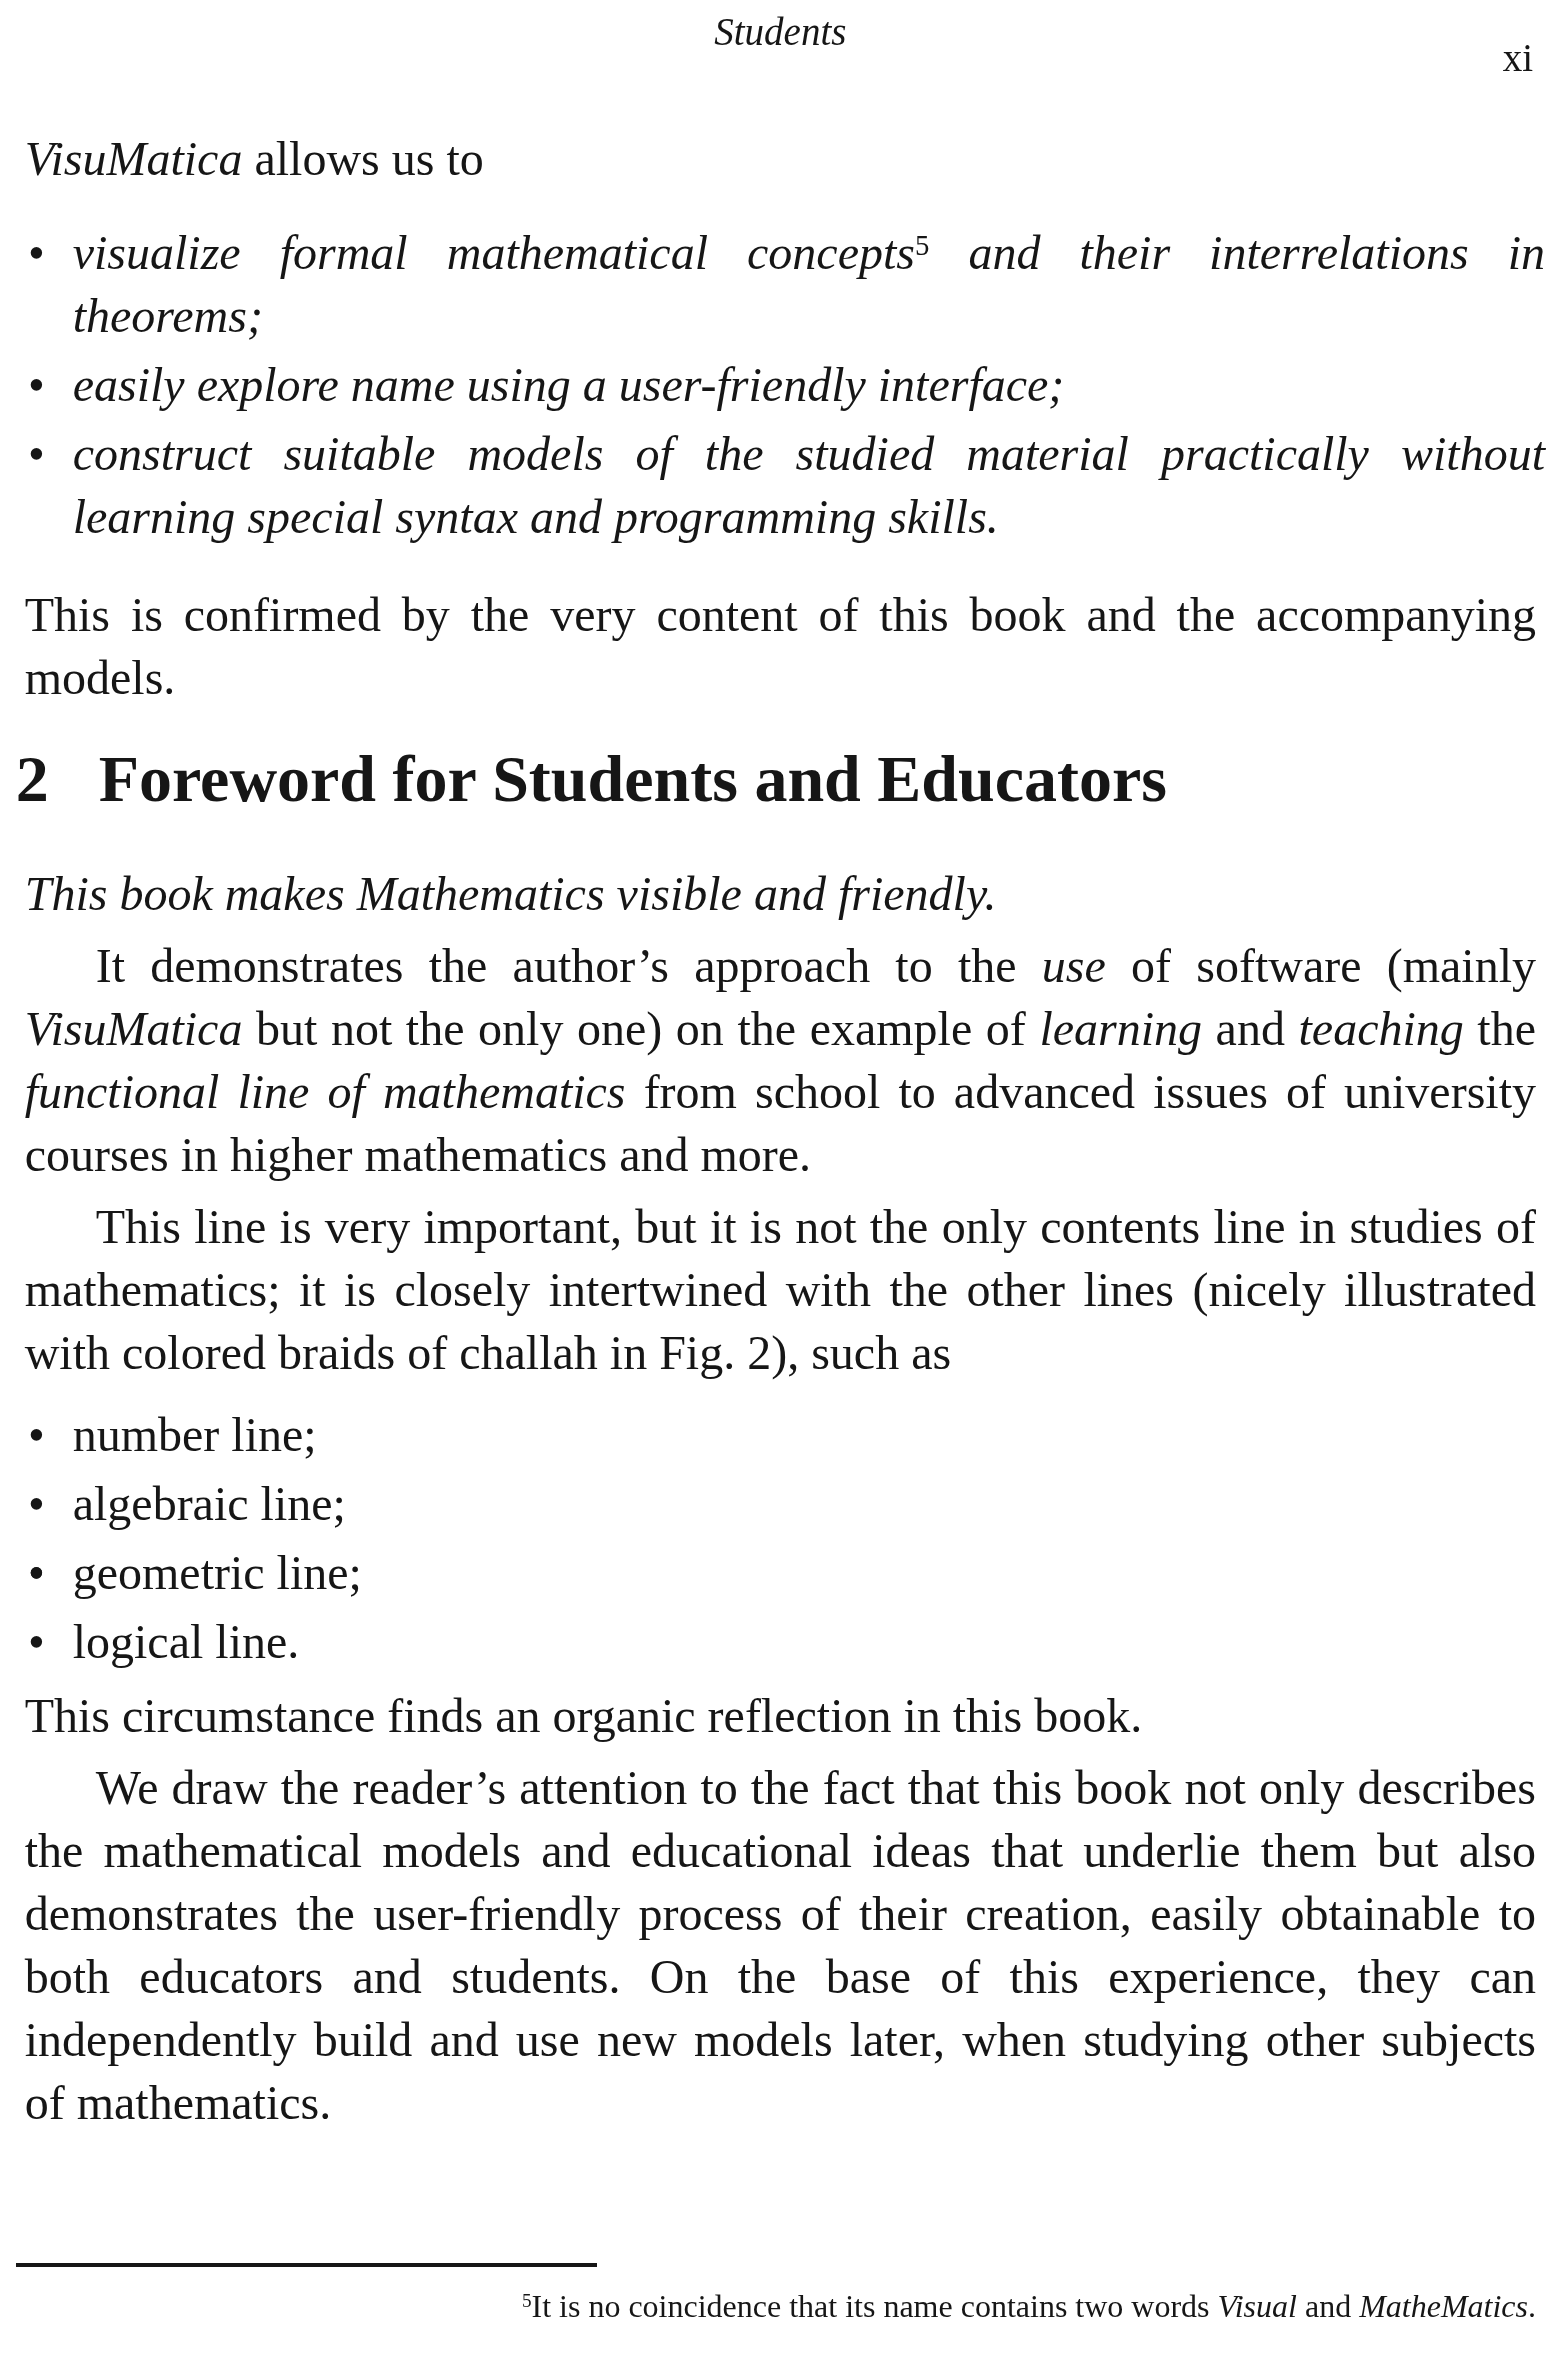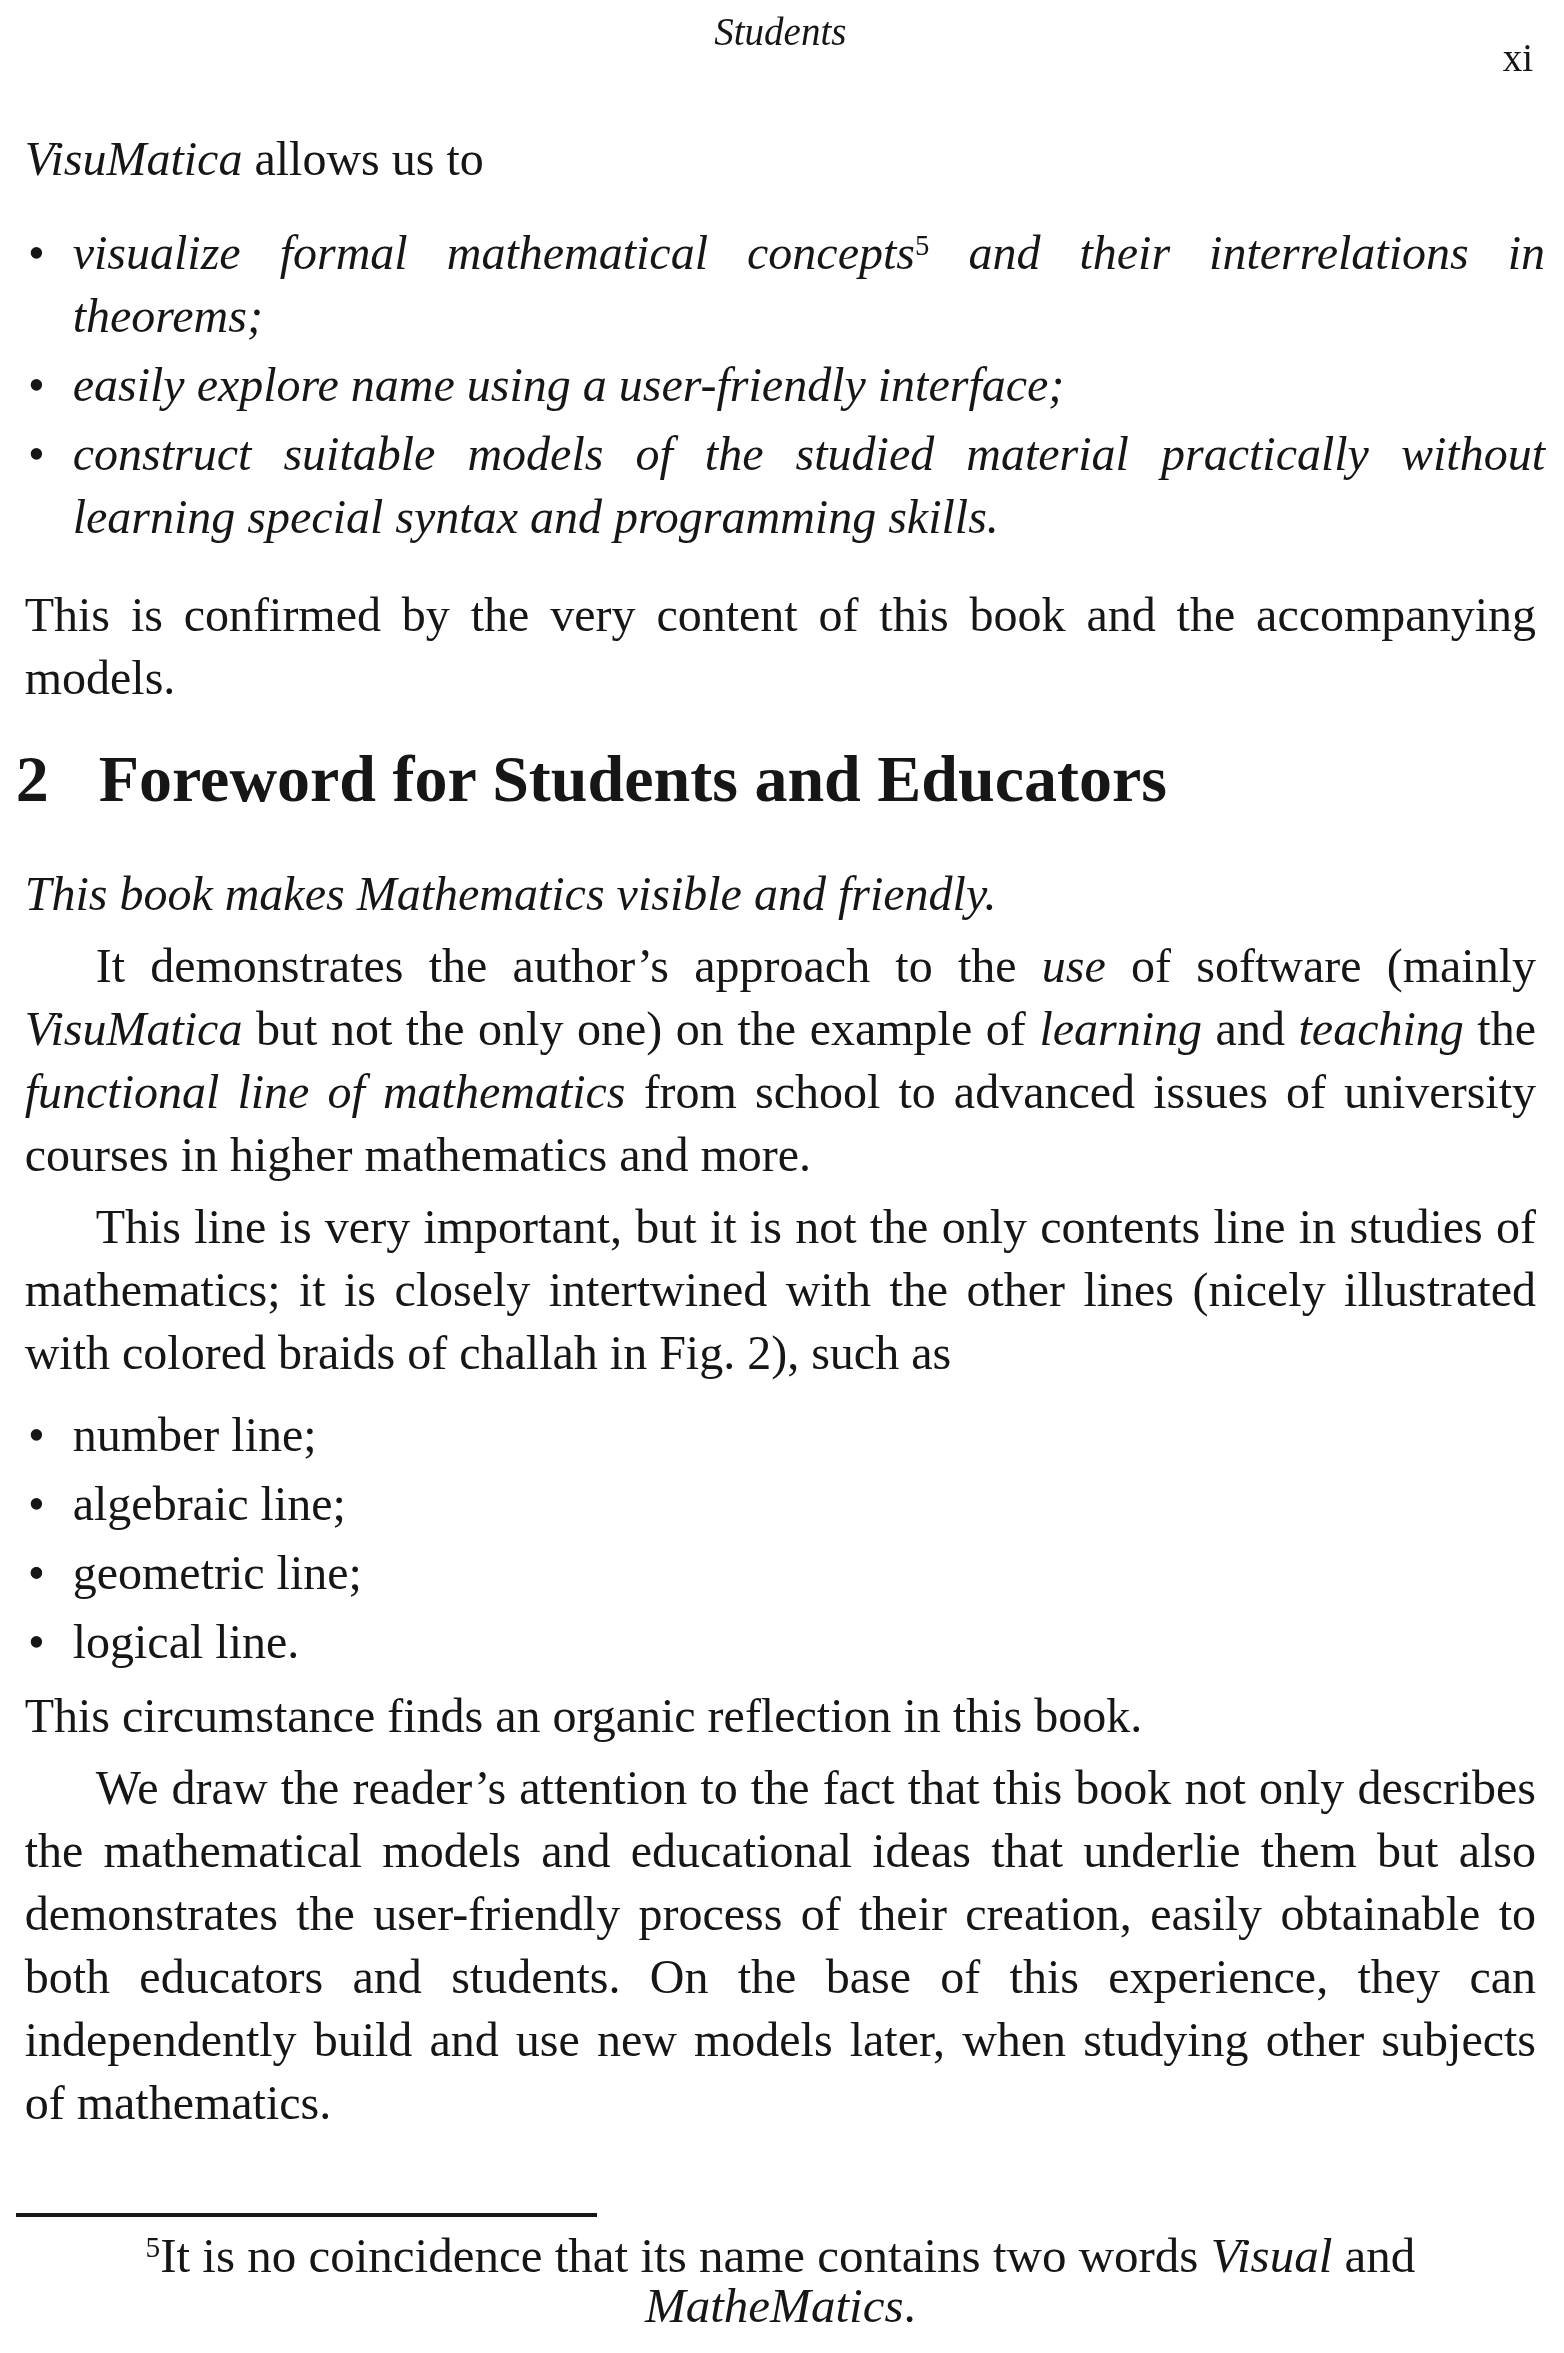--- a/index.html
+++ b/index.html
@@ -57,21 +57,21 @@
     line-height: 0;
     vertical-align: baseline;
     position: relative;
     top: -0.5em;
     font-style: normal;
   }
 
   
   .footnote-area { position: absolute; left: 15.7px; right: 19px; bottom: 14px; }
   .fnrule { width: 581px; border-top: 4.4px solid #161616; margin-bottom: 14px; }
-  .fn { font-size: 49px; line-height: 50px; text-align: center; }
+  .fn { font-size: 32px; line-height: 50px; text-align: right; }
 </style>
 </head>
 <body>
 
 <header class="pagehead">
   <span class="head-title it">Students</span>
   <span class="pageno">xi</span>
 </header>
 
 <p class="lead"><span class="it">VisuMatica</span><span> allows us to</span></p>

